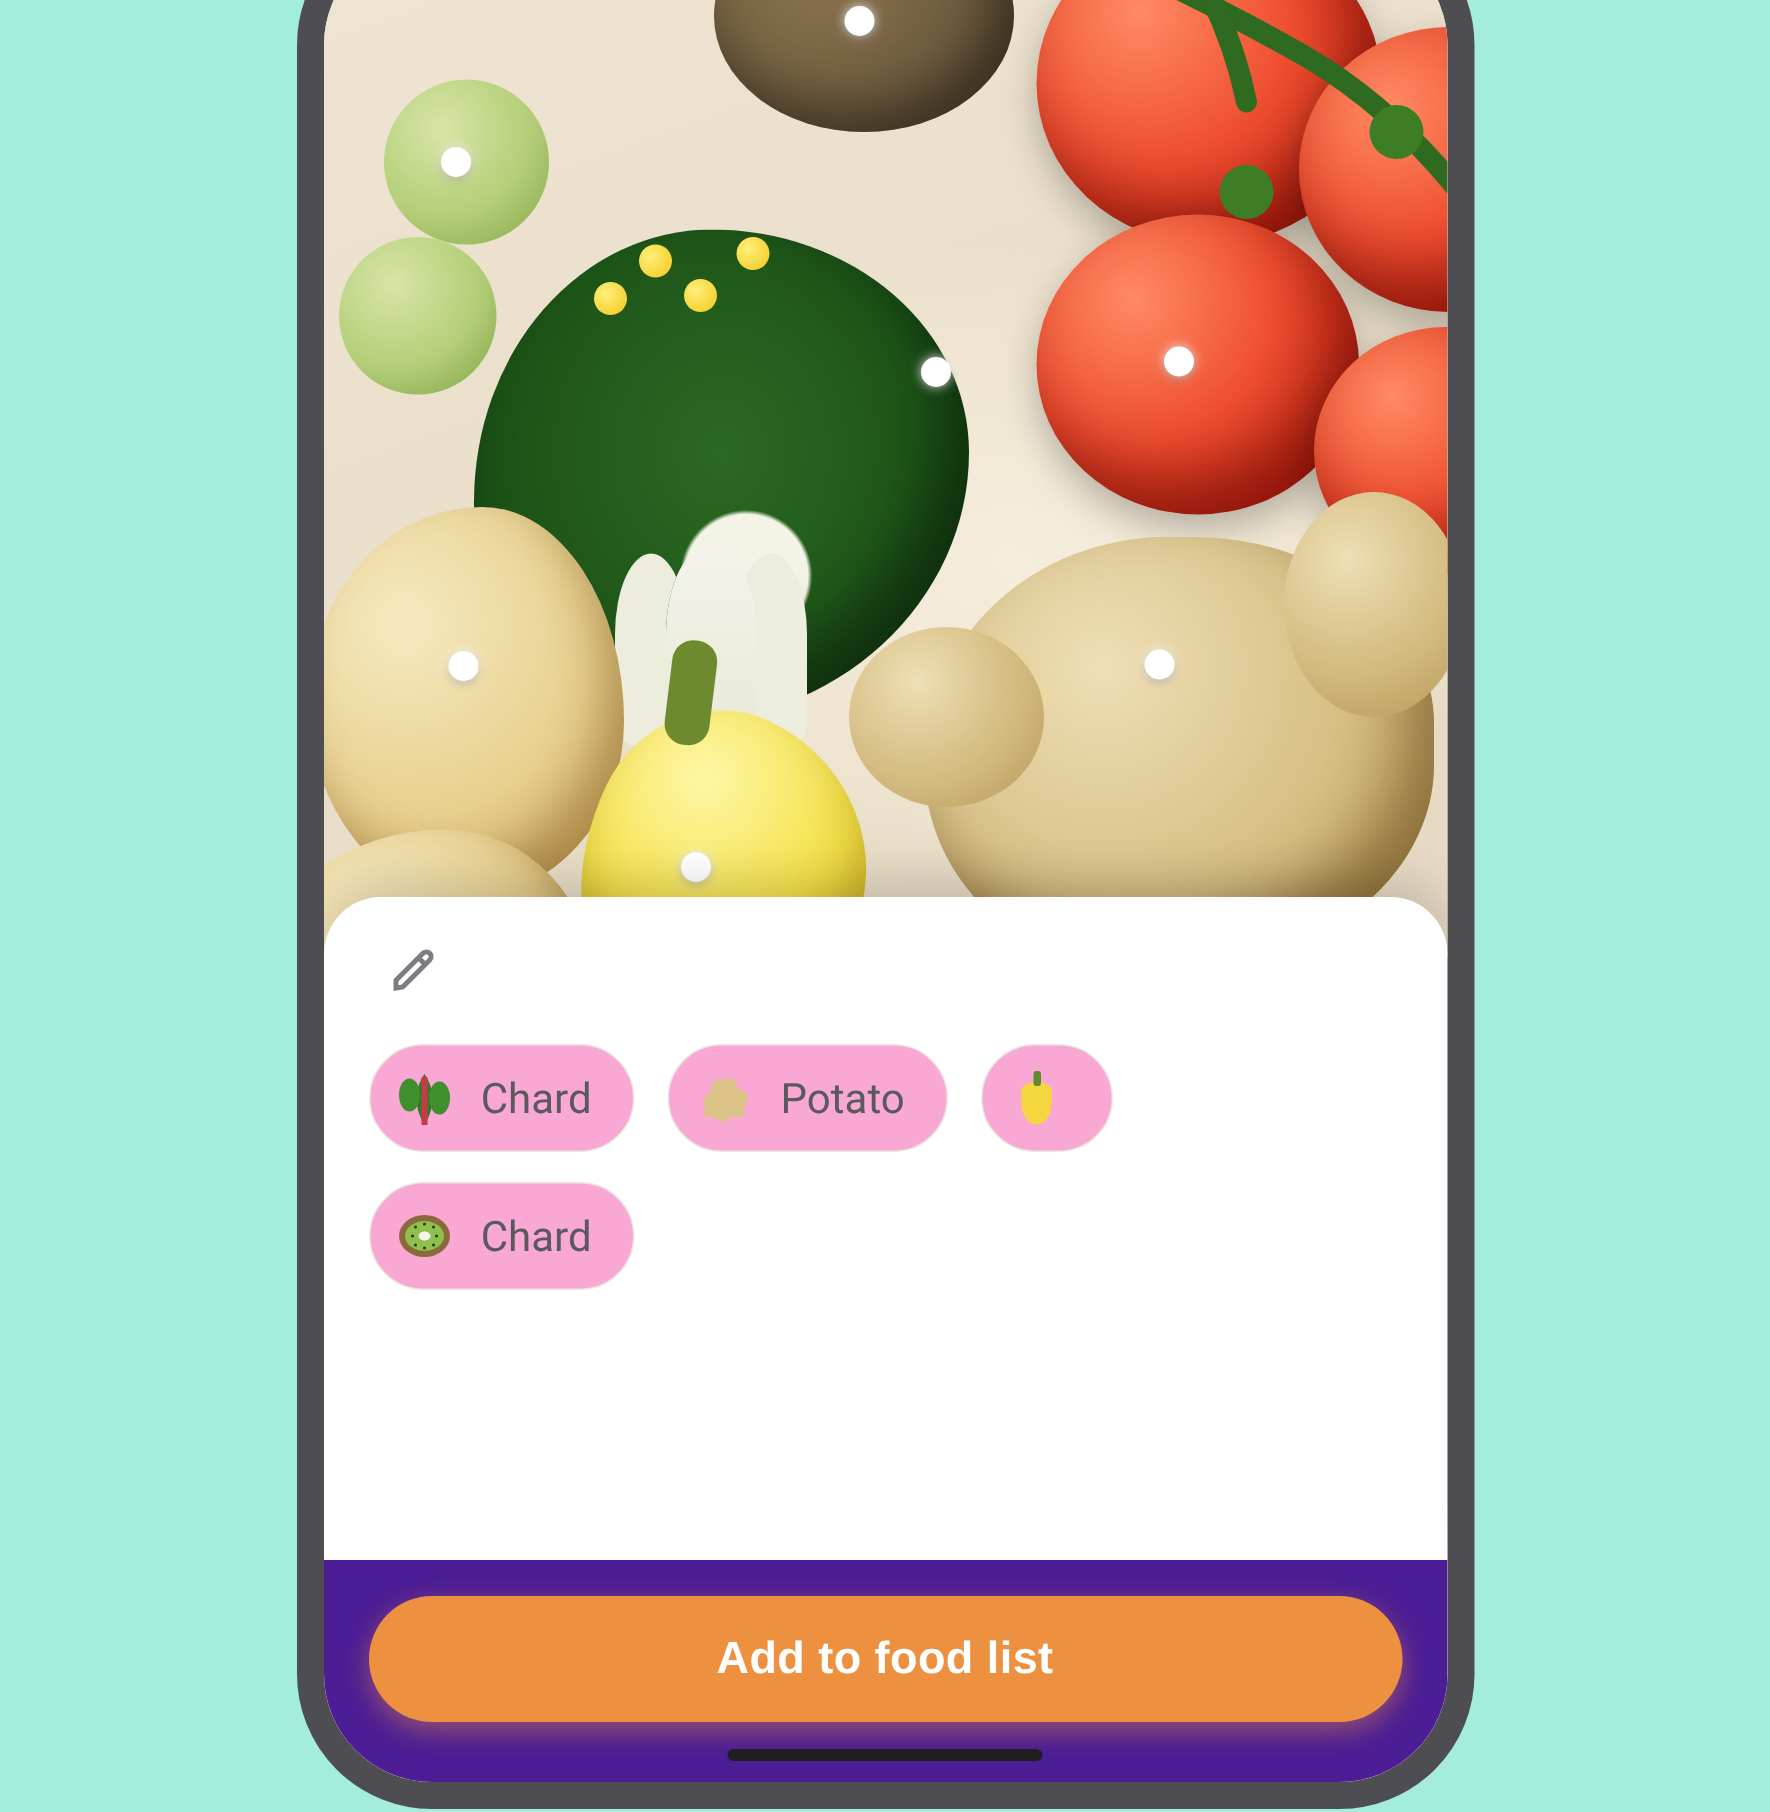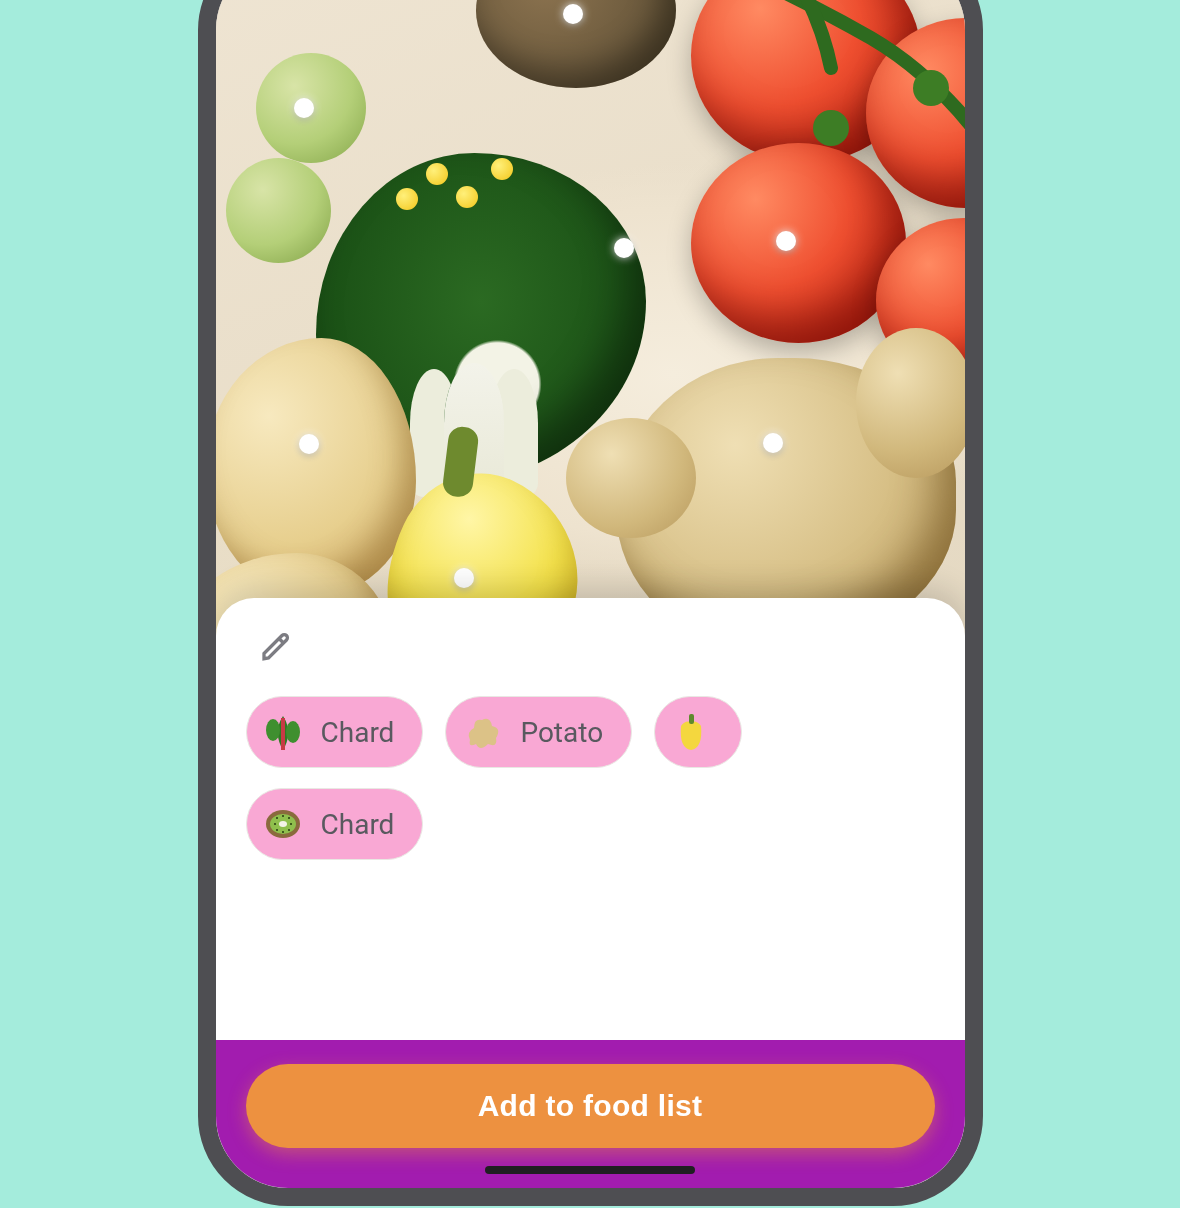--- a/index.html
+++ b/index.html
@@ -169,21 +169,21 @@
   .chip .ic svg{ width:44px; height:44px; }
   .chips-clip{
     flex:1; overflow:hidden; position:relative;
   }
   .fade{
     position:absolute; left:0; right:0; bottom:0; height:40px;
     background:linear-gradient(to bottom, rgba(255,255,255,0), #fff);
     pointer-events:none;
   }
   .cta-bar{
-    background:#a21caf; padding:24px 30px 40px 30px;
+    background:#4c1d95; padding:24px 30px 40px 30px;
   }
   .cta{
     width:100%; height:84px; border:none; border-radius:44px;
     background:#ed9140; color:#fff;
     font-size:30px; font-weight:600; letter-spacing:.3px;
     box-shadow: 0 6px 18px rgba(237,145,64,.45);
   }
   .home-indicator{
     position:absolute; left:50%; bottom:14px; transform:translateX(-50%);
     width:210px; height:8px; border-radius:4px; background:#1f1f22;

